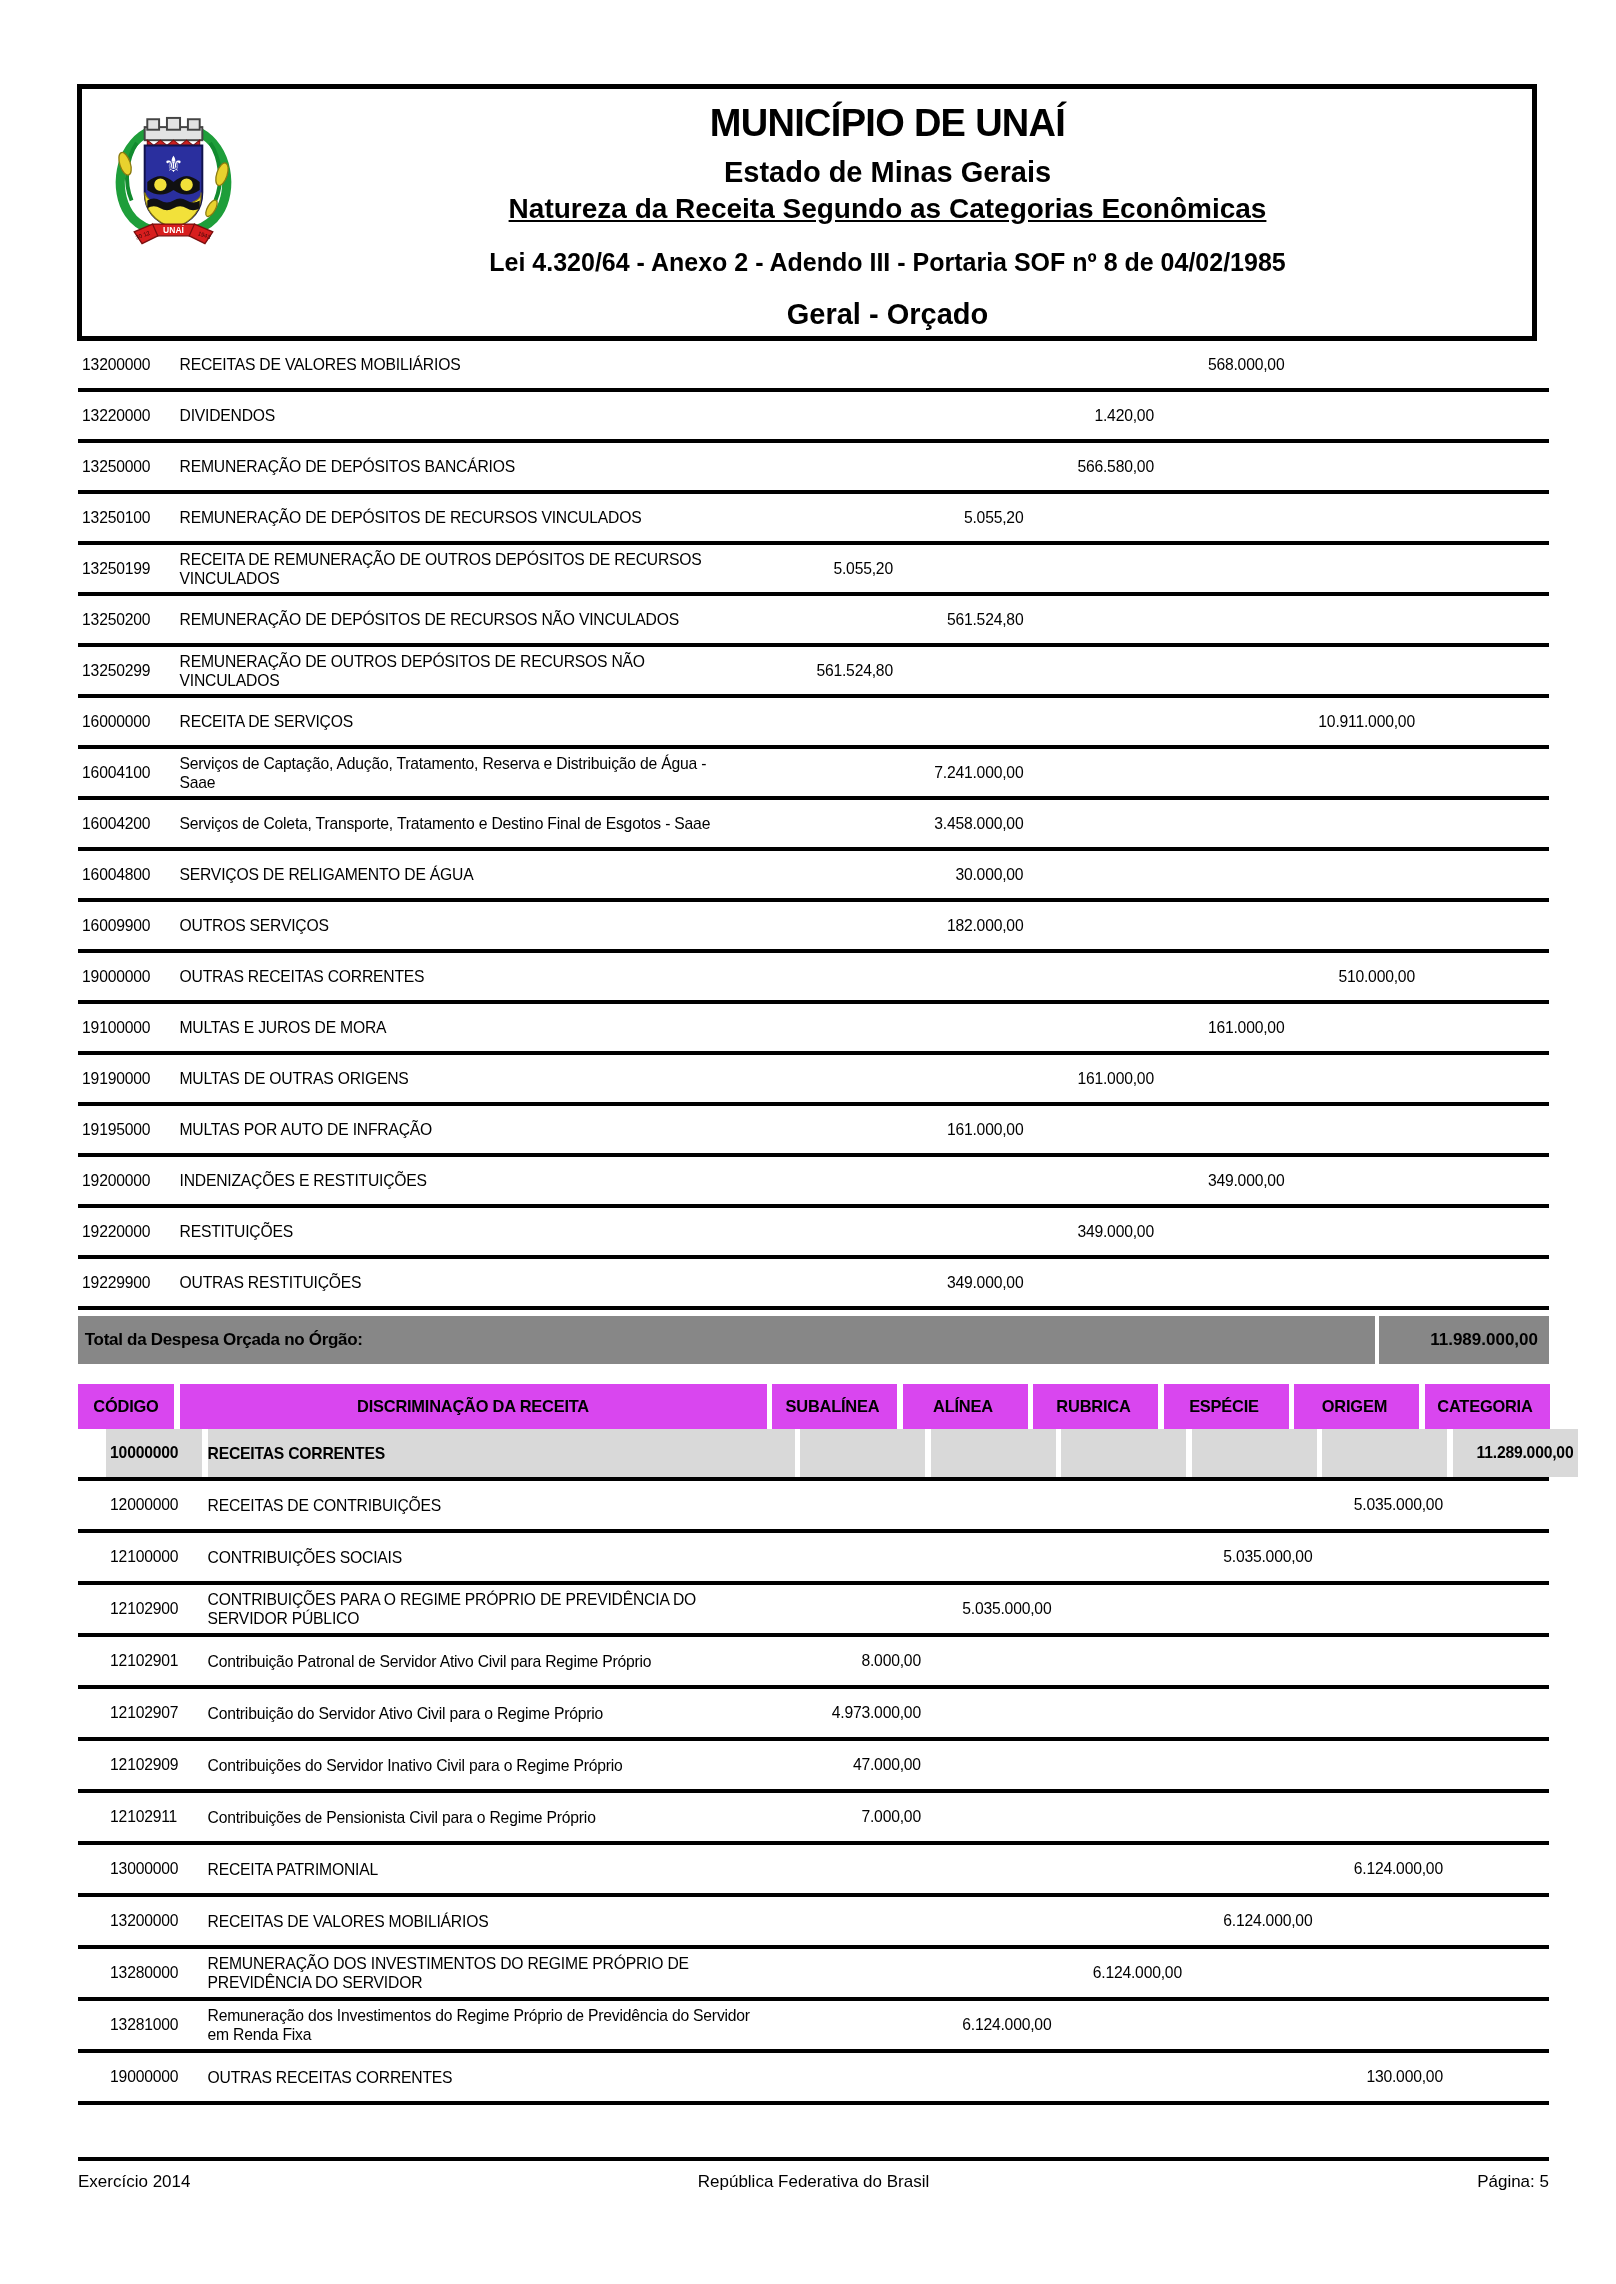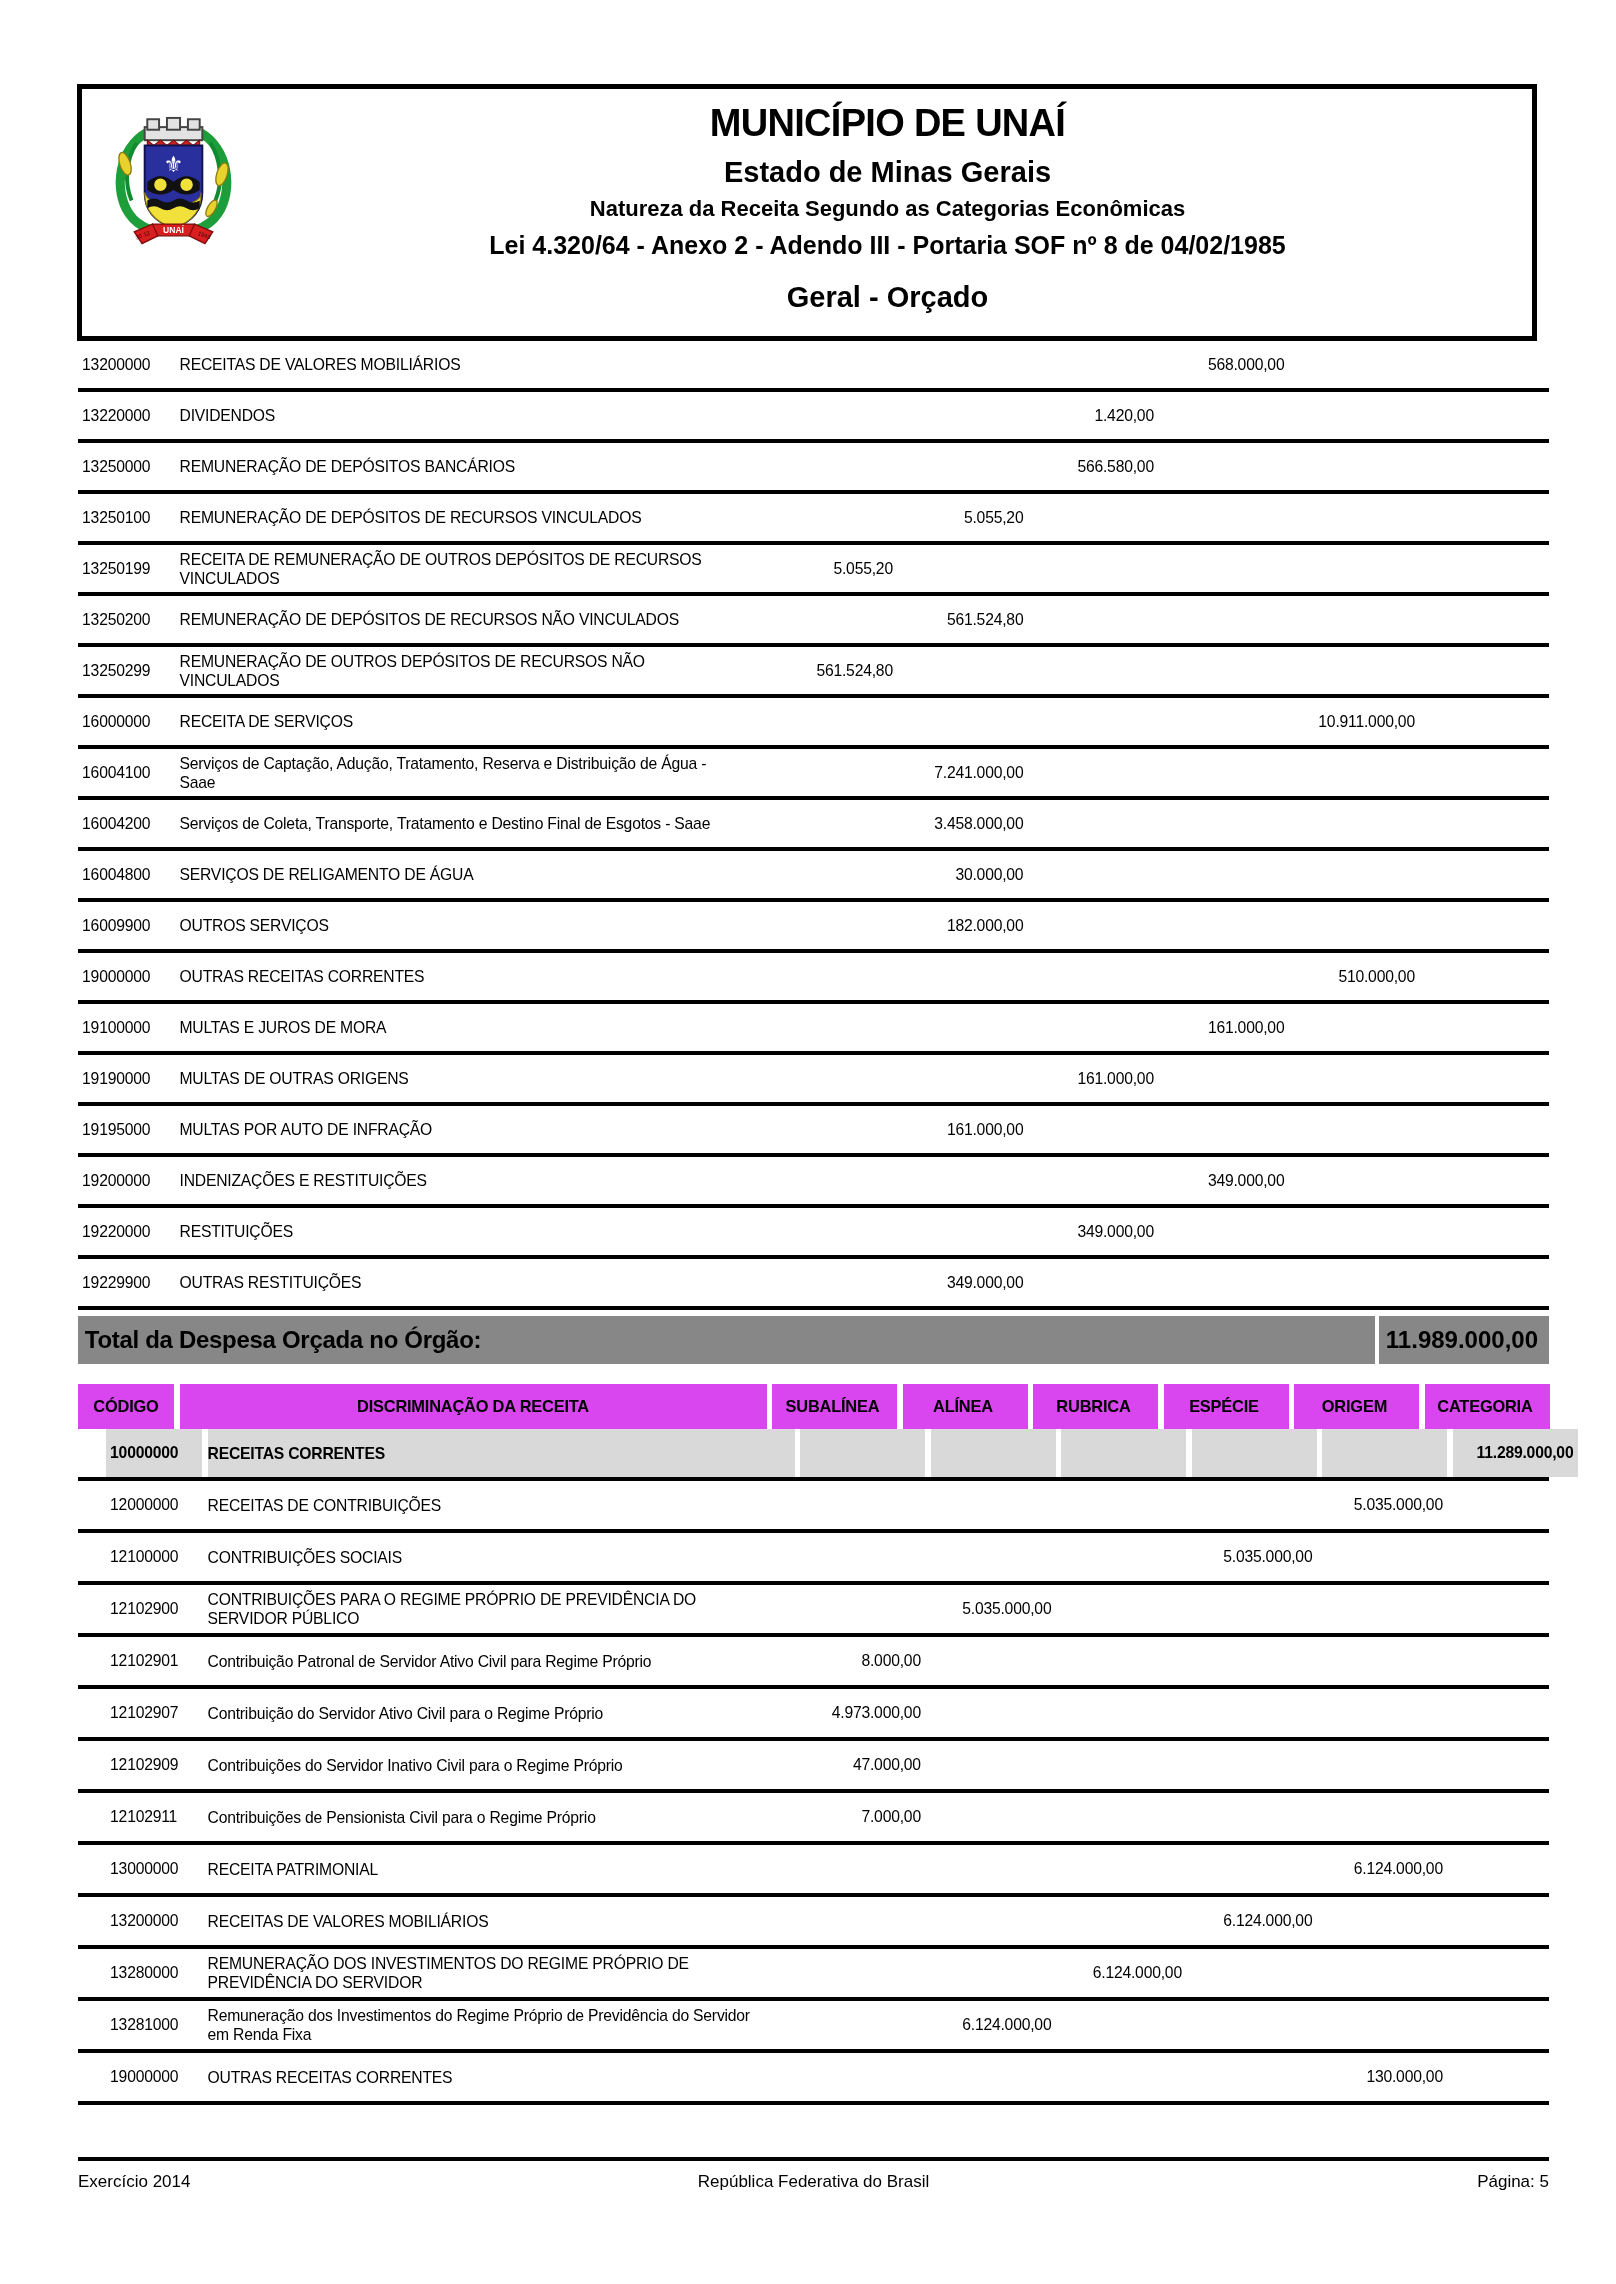--- a/index.html
+++ b/index.html
@@ -6,39 +6,39 @@
   .page{position:relative;width:1616px;height:2284px;background:#ffffff;
         font-family:"Liberation Sans","DejaVu Sans",sans-serif;color:#000;overflow:hidden;}
 
   
   .header-box{position:absolute;left:77px;top:84px;width:1460px;height:257px;
               border:5.5px solid #000;box-sizing:border-box;}
   .crest{position:absolute;left:26px;top:25px;width:131px;height:131px;}
   .titles{margin-left:161px;padding-top:12.3px;text-align:center;}
   .t1{font-size:38px;font-weight:bold;line-height:44px;margin-bottom:9.6px;letter-spacing:-0.7px;}
   .t2{font-size:29px;font-weight:bold;line-height:34px;margin-bottom:4.1px;}
-  .t3{font-size:22px;font-weight:bold;line-height:31.5px;margin-bottom:6px;}
+  .t3{font-size:28px;font-weight:bold;line-height:31.5px;margin-bottom:23px;text-decoration:underline;}
   .t4{font-size:25px;font-weight:bold;line-height:31.5px;margin-bottom:20.5px;}
   .t5{font-size:29px;font-weight:bold;line-height:30px;}
 
   
   .content{position:absolute;left:78px;top:341px;width:1471px;}
   .row{display:flex;align-items:stretch;border-bottom:4.1px solid #000;min-height:47px;
        font-size:15.7px;letter-spacing:-0.2px;}
   #table-main .row{min-height:48px;padding-left:28px;}
   .row>div{box-sizing:border-box;display:flex;align-items:center;}
   .c0{width:96px;padding-left:4.1px;flex:none;}
   .c1{width:587px;margin-left:5.5px;white-space:pre-line;line-height:19px;flex:none;}
   .cv{width:125px;margin-left:5.5px;justify-content:flex-end;text-align:right;
       padding-right:4.1px;flex:none;}
   .row.hl{min-height:38px;font-weight:bold;}
   .row.hl>div{background:#d9d9d9;}
 
   
-  .total-bar{display:flex;margin-top:5.5px;height:48px;font-weight:bold;font-size:24px;}
+  .total-bar{display:flex;margin-top:5.5px;height:48px;font-weight:bold;font-size:17px;}
   .tb-label{flex:1;background:#878787;display:flex;align-items:center;padding-left:6.8px;
             box-sizing:border-box;letter-spacing:-0.3px;}
   .tb-gap{width:4.1px;background:#fff;}
   .tb-value{width:170px;background:#878787;display:flex;align-items:center;
             justify-content:flex-end;padding-right:11px;box-sizing:border-box;}
 
   
   .head-row{display:flex;margin-top:20.5px;height:45px;font-weight:bold;font-size:16.4px;
             letter-spacing:-0.2px;}
   .head-row>div{background:#d946ef;display:flex;align-items:center;justify-content:center;

